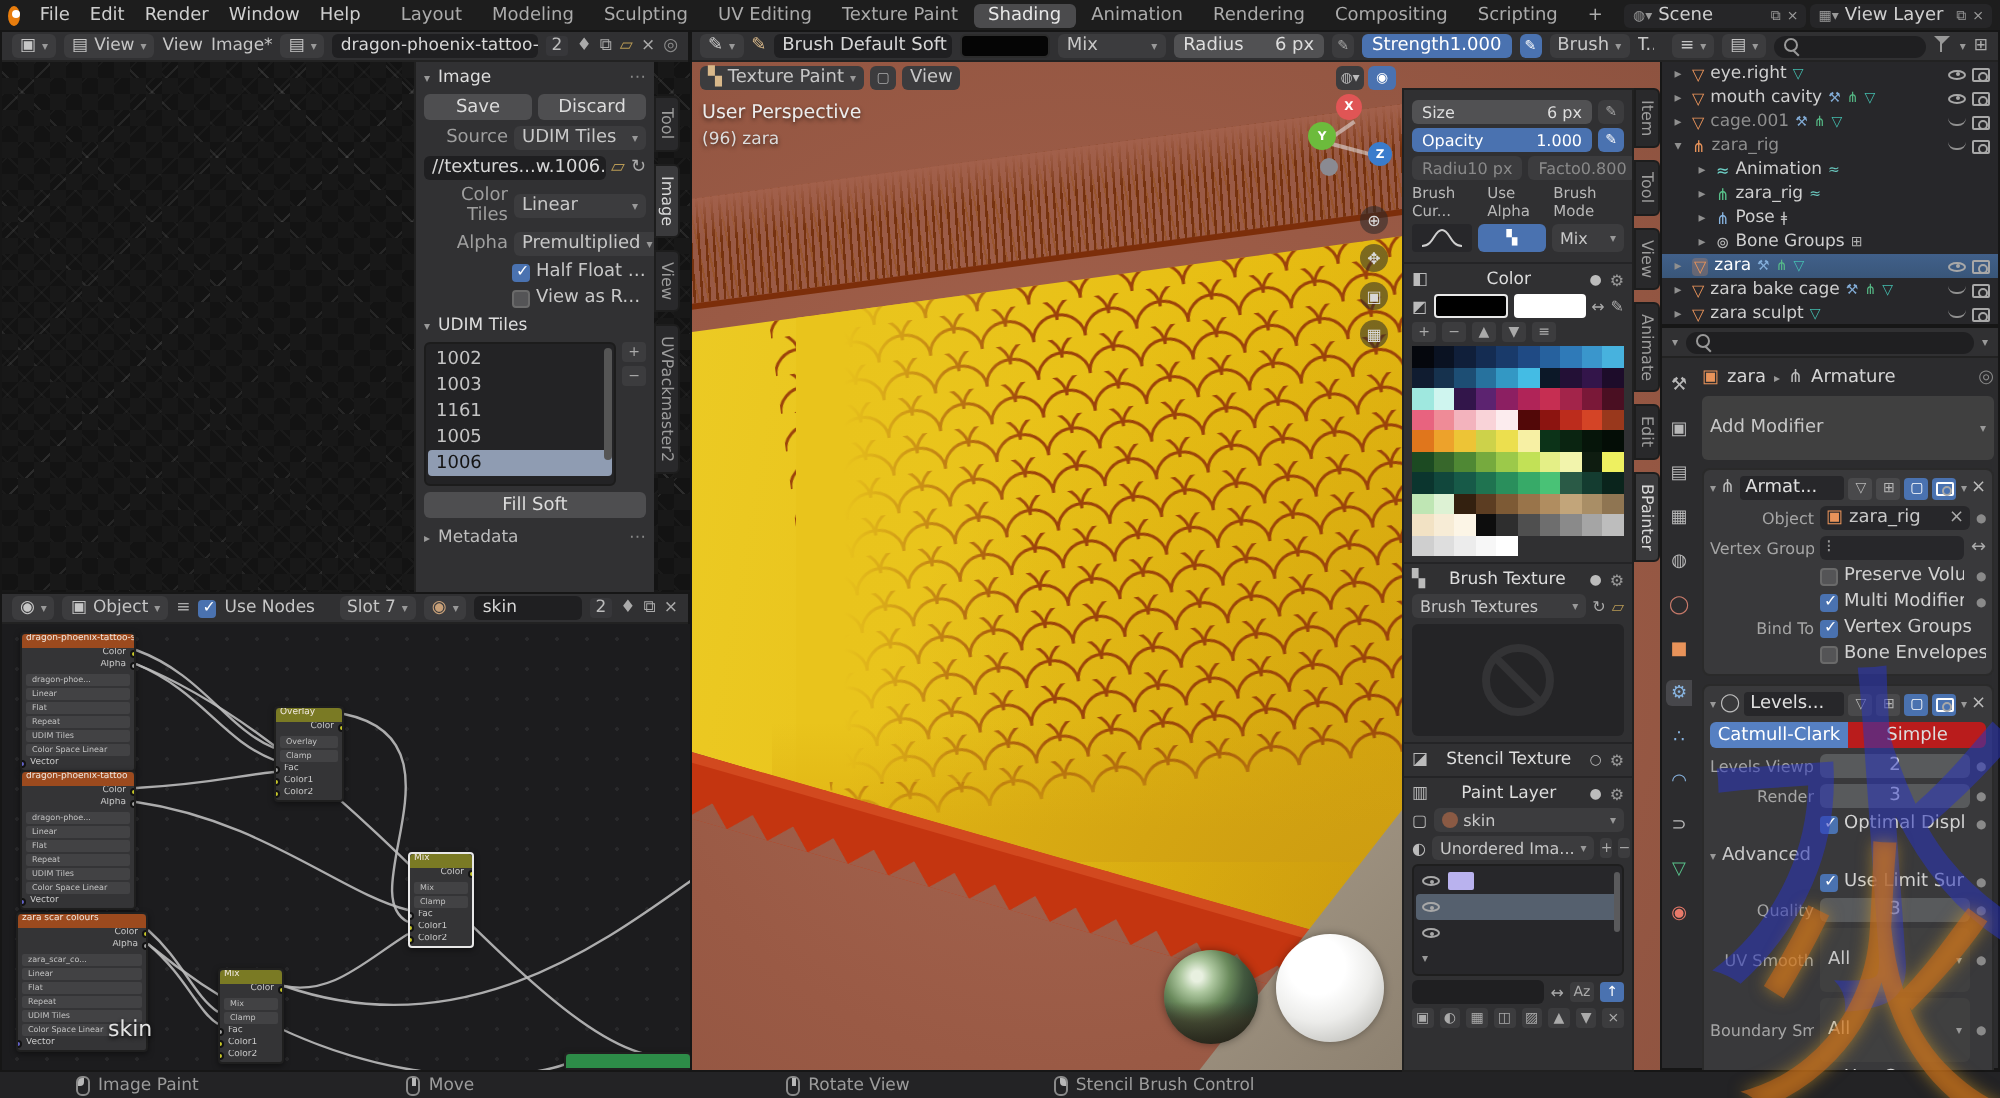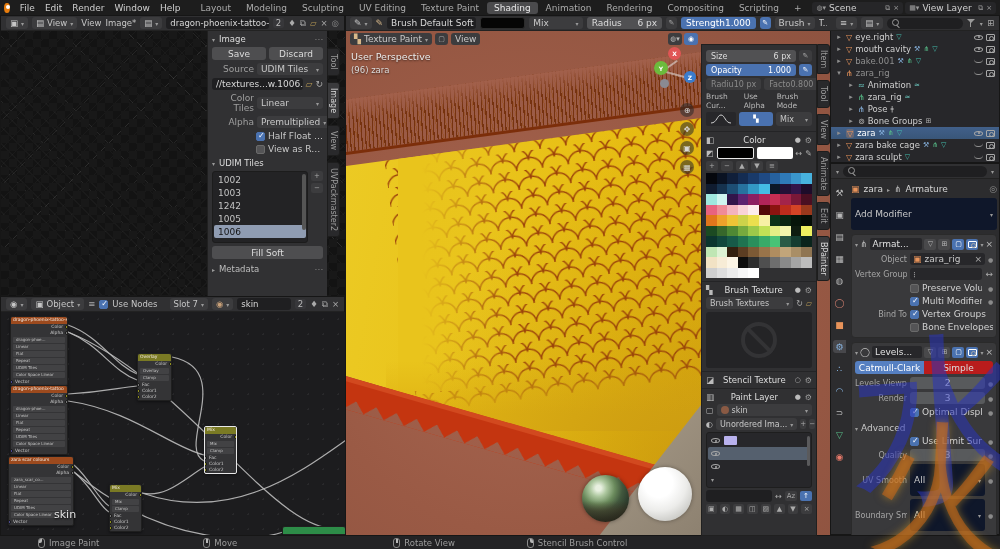--- a/index.html
+++ b/index.html
@@ -154,21 +154,21 @@
 .crumb{display:flex;align-items:center;gap:4px;margin:2px 0 4px 0;color:#d6d6d6}
 .block{background:#39393b;border:1px solid #2a2a2a;border-radius:4px;margin:4px 0;padding:2px 3px}
 .bhdr{display:flex;align-items:center;gap:2px;margin:1px 0 3px 0}
 .bname{background:#27272a;border-radius:2px;padding:1px 3px;color:#e0e0e0;flex:1;overflow:hidden;white-space:nowrap}
 .mtg{width:12px;height:11px;border-radius:2px;background:#49494b;display:flex;align-items:center;justify-content:center;font-size:7px;color:#b8b8b8;flex:none}
 .mtg.blue{background:#4a72b0;color:#fff}
 .frow{display:flex;align-items:center;gap:3px;margin:3px 0}
 .flbl{width:52px;text-align:right;color:#a5a5a5;flex:none;white-space:nowrap;overflow:hidden;font-size:8px}
 .ffield{flex:1;background:#27272a;border-radius:3px;height:12px;display:flex;align-items:center;gap:3px;padding:0 3px;overflow:hidden}
 .vfield{flex:1;background:#585a5c;border-radius:3px;height:12px;display:flex;align-items:center;justify-content:center;color:#eee}
-.ddf{flex:1;background:#0f172a;border-radius:3px;height:12px;display:flex;align-items:center;justify-content:space-between;padding:16px 4px}
+.ddf{flex:1;background:#404040;border-radius:3px;height:12px;display:flex;align-items:center;justify-content:space-between;padding:16px 4px}
 .adot{color:#8a8a8a;font-size:6px;width:5px;flex:none}
 .seg{display:flex;border-radius:3px;overflow:hidden;margin:2px 0}
 .seg div{flex:1;height:13px;display:flex;align-items:center;justify-content:center}
 .seg .on{background:#5680c2;color:#fff}
 .seg .off{background:#b91c1c;color:#ddd}
 .cbl{color:#d2d2d2;white-space:nowrap;overflow:hidden}
 
 #statusbar{position:absolute;left:0;top:535px;width:1000px;height:14px;background:#232325;display:flex;align-items:center;font-size:8.5px;color:#9c9c9c;padding:0 8px;border-top:1px solid #161616}
 .hint{display:flex;align-items:center;gap:4px}
 .ms{width:7px;height:10px;border:1px solid #8a8a8a;border-radius:3px;position:relative;flex:none}
@@ -297,21 +297,21 @@
         </div>
       <div class="phdr" style="margin-top:4px">
           <span class="car">▾</span>
           <span>UDIM Tiles</span>
         </div>
       <div class="srow" style="align-items:flex-start">
         <div class="udimlist" style="flex:1">
             <div id="udimrows">
               <div class="udimrow">1002</div>
               <div class="udimrow">1003</div>
-              <div class="udimrow">1242</div>
+              <div class="udimrow">1161</div>
               <div class="udimrow">1005</div>
               <div class="udimrow sel">1006</div>
             </div>
             <span class="udim-sb"></span>
           </div>
         <div style="display:flex;flex-direction:column;gap:2px">
           <span class="minib">+</span>
           <span class="minib">−</span>
         </div>
       </div>
@@ -844,21 +844,21 @@
           <span class="mic" style="color: rgb(136, 180, 224);">⚒</span>
           <span class="mic" style="color: rgb(88, 192, 138);">⋔</span>
           <span class="mic" style="color: rgb(69, 197, 181);">▽</span>
           <span class="osp"></span>
           <span class="eye"></span>
           <span class="cam"></span>
         </div>
         <div class="orow" style="padding-left: 4px;">
           <span class="oexp">▸</span>
           <span class="oic" style="color: rgb(232, 147, 90);">▽</span>
-          <span class="oname dim">bake.001</span>
+          <span class="oname dim">cage.001</span>
           <span class="mic" style="color: rgb(136, 180, 224);">⚒</span>
           <span class="mic" style="color: rgb(88, 192, 138);">⋔</span>
           <span class="mic" style="color: rgb(69, 197, 181);">▽</span>
           <span class="osp"></span>
           <span class="eyec"></span>
           <span class="cam"></span>
         </div>
         <div class="orow" style="padding-left: 4px;">
           <span class="oexp">▾</span>
           <span class="oic" style="color: rgb(232, 147, 90);">⋔</span>

